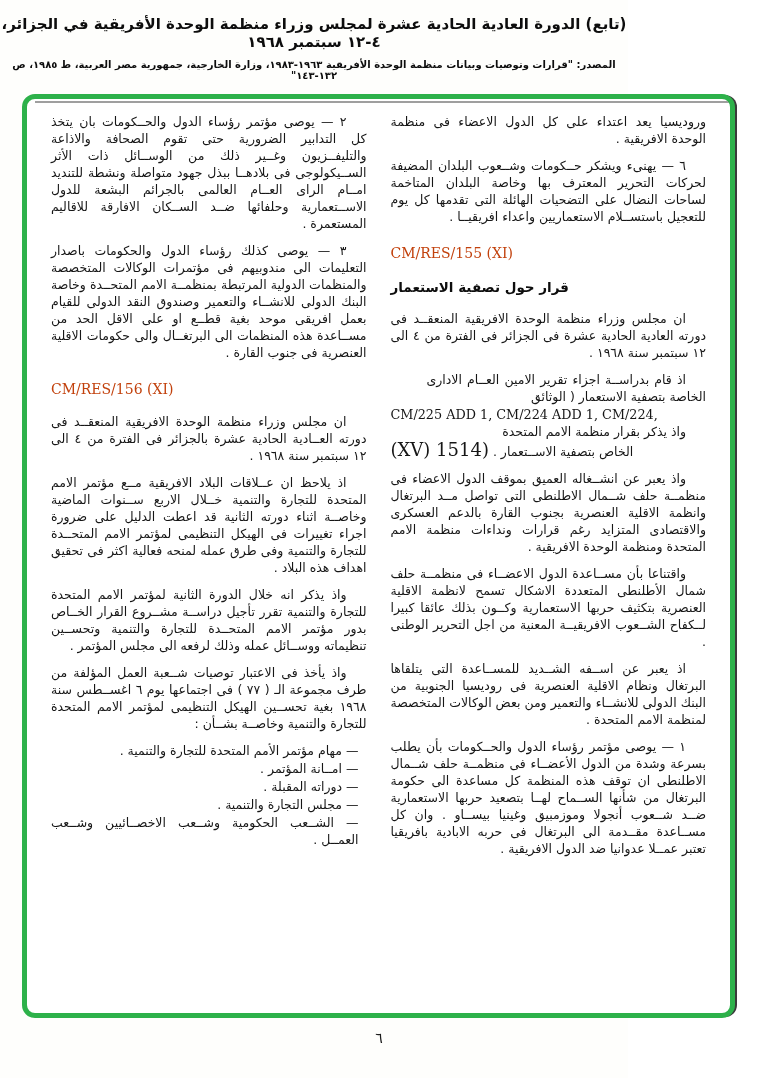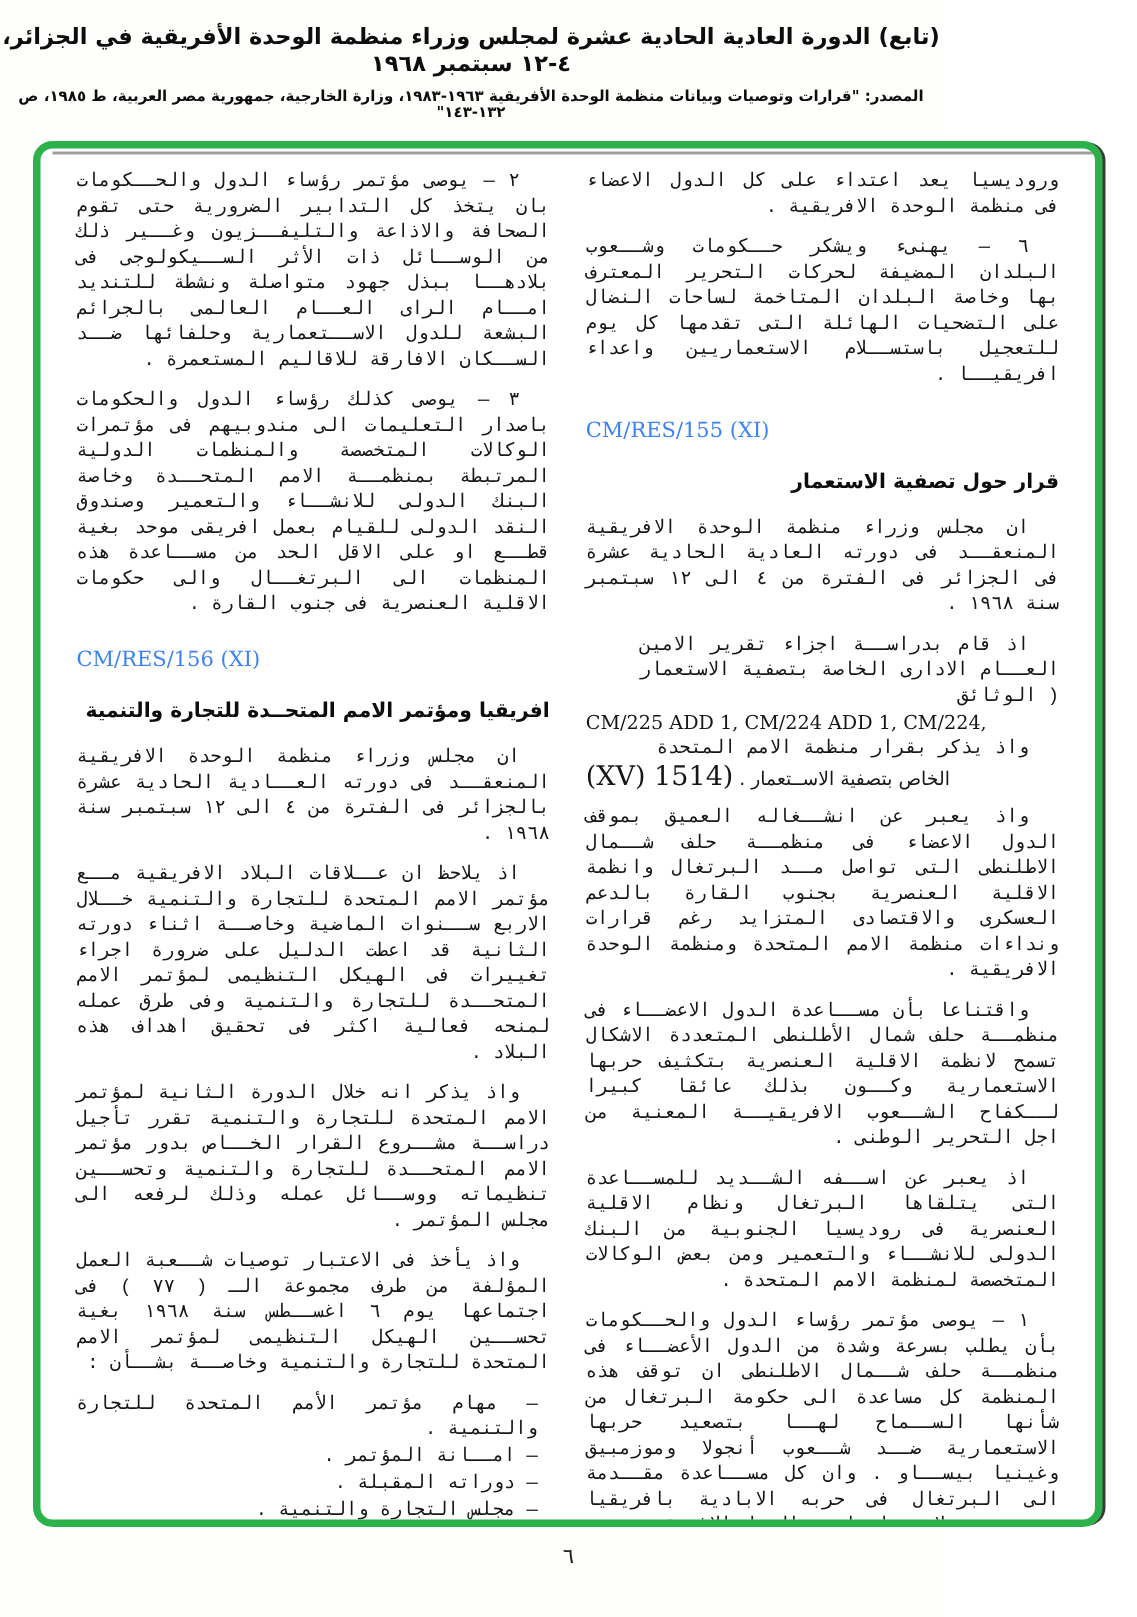--- a/index.html
+++ b/index.html
@@ -11,26 +11,26 @@
   .h1{font-size:15px;font-weight:bold;letter-spacing:0;}
   .h2{font-size:10px;font-weight:bold;margin-top:8px;}
 
   
   .frame{position:absolute;left:22px;top:94px;width:713px;height:924px;box-sizing:border-box;
          border:5px solid #2db14a;border-radius:13px;box-shadow:3px 0 0 -1px #3a3a3a;
          padding:14px 24px 8px;display:flex;gap:24px;direction:rtl;overflow:hidden;background:#fff;}
   .frame::before{content:"";position:absolute;top:2px;left:8px;right:-2px;height:2px;background:#3f3f3f;opacity:.5;}
 
   .col{flex:1 1 0;min-width:0;font-size:12.5px;line-height:17px;text-align:justify;direction:rtl;}
-  .col p{margin:0 0 10px;text-indent:20px;font-family:Liberation Mono, monospace;}
+  .col p{margin:0 0 10px;text-indent:20px;}
   .col p.cont{text-indent:0;}
   .col p.tight{margin-bottom:1px;margin-left:36px;}
 
-  .resref{direction:ltr;text-align:left;font-family:"DejaVu Serif",serif;font-size:14px;margin:20px 0 15px;color:#3b82f6;}
-  .rheading{font-weight:bold;font-size:13.5px;text-align:right;margin:0 0 13px;line-height:20px;text-indent:0;color:#0d0d0d;}
+  .resref{direction:ltr;text-align:left;font-family:"DejaVu Serif",serif;font-size:14px;margin:20px 0 15px;color:#c2410c;}
+  .rheading{font-weight:bold;font-size:13.5px;text-align:left;margin:0 0 13px;line-height:20px;text-indent:0;color:#0d0d0d;}
 
   .docline{direction:ltr;text-align:left;font-family:"DejaVu Serif",serif;font-size:12.8px;line-height:17px;}
   .docline.mb{margin-bottom:10px;}
 
   .recall2{direction:ltr;text-align:left;margin:0 0 10px;line-height:17px;}
   .recall2 .latin{font-family:"DejaVu Serif",serif;font-size:18px;}
   .recall2 .artext{unicode-bidi:isolate;direction:rtl;}
 
   .list p{text-indent:0;margin:0 0 1px;padding-right:8px;}
 
@@ -65,21 +65,20 @@
       <p>واقتناعا بأن مســاعدة الدول الاعضــاء فى منظمــة حلف شمال الأطلنطى المتعددة الاشكال تسمح لانظمة الاقلية العنصرية بتكثيف حربها الاستعمارية وكــون بذلك عائقا كبيرا لــكفاح الشــعوب الافريقيــة المعنية من اجل التحرير الوطنى .</p>
       <p>اذ يعبر عن اســفه الشــديد للمســاعدة التى يتلقاها البرتغال ونظام الاقلية العنصرية فى روديسيا الجنوبية من البنك الدولى للانشــاء والتعمير ومن بعض الوكالات المتخصصة لمنظمة الامم المتحدة .</p>
       <p>١ — يوصى مؤتمر رؤساء الدول والحــكومات بأن يطلب بسرعة وشدة من الدول الأعضــاء فى منظمــة حلف شــمال الاطلنطى ان توقف هذه المنظمة كل مساعدة الى حكومة البرتغال من شأنها الســماح لهــا بتصعيد حربها الاستعمارية ضــد شــعوب أنجولا وموزمبيق وغينيا بيســاو . وان كل مســاعدة مقــدمة الى البرتغال فى حربه الابادية بافريقيا تعتبر عمــلا عدوانيا ضد الدول الافريقية .</p>
     </div>
 
     <div class="col">
       <p>٢ — يوصى مؤتمر رؤساء الدول والحــكومات بان يتخذ كل التدابير الضرورية حتى تقوم الصحافة والاذاعة والتليفــزيون وغــير ذلك من الوســائل ذات الأثر الســيكولوجى فى بلادهــا ببذل جهود متواصلة ونشطة للتنديد امــام الراى العــام العالمى بالجرائم البشعة للدول الاســتعمارية وحلفائها ضــد الســكان الافارقة للاقاليم المستعمرة .</p>
       <p>٣ — يوصى كذلك رؤساء الدول والحكومات باصدار التعليمات الى مندوبيهم فى مؤتمرات الوكالات المتخصصة والمنظمات الدولية المرتبطة بمنظمــة الامم المتحــدة وخاصة البنك الدولى للانشــاء والتعمير وصندوق النقد الدولى للقيام بعمل افريقى موحد بغية قطــع او على الاقل الحد من مســاعدة هذه المنظمات الى البرتغــال والى حكومات الاقلية العنصرية فى جنوب القارة .</p>
       <div class="resref">CM/RES/156 (XI)</div>
       <div class="rheading">
-        <div>افريقيا ومؤتمر الامم المتحــدة للتجارة والتنمية</div>
       </div>
       <p>ان مجلس وزراء منظمة الوحدة الافريقية المنعقــد فى دورته العــادية الحادية عشرة بالجزائر فى الفترة من ٤ الى ١٢ سبتمبر سنة ١٩٦٨ .</p>
       <p>اذ يلاحظ ان عــلاقات البلاد الافريقية مــع مؤتمر الامم المتحدة للتجارة والتنمية خــلال الاربع ســنوات الماضية وخاصــة اثناء دورته الثانية قد اعطت الدليل على ضرورة اجراء تغييرات فى الهيكل التنظيمى لمؤتمر الامم المتحــدة للتجارة والتنمية وفى طرق عمله لمنحه فعالية اكثر فى تحقيق اهداف هذه البلاد .</p>
       <p>واذ يذكر انه خلال الدورة الثانية لمؤتمر الامم المتحدة للتجارة والتنمية تقرر تأجيل دراســة مشــروع القرار الخــاص بدور مؤتمر الامم المتحــدة للتجارة والتنمية وتحســين تنظيماته ووســائل عمله وذلك لرفعه الى مجلس المؤتمر .</p>
       <p>واذ يأخذ فى الاعتبار توصيات شــعبة العمل المؤلفة من طرف مجموعة الـ ( ٧٧ ) فى اجتماعها يوم ٦ اغســطس سنة ١٩٦٨ بغية تحســين الهيكل التنظيمى لمؤتمر الامم المتحدة للتجارة والتنمية وخاصــة بشــأن :</p>
       <div class="list">
         <p>— مهام مؤتمر الأمم المتحدة للتجارة والتنمية .</p>
         <p>— امــانة المؤتمر .</p>
         <p>— دوراته المقبلة .</p>
         <p>— مجلس التجارة والتنمية .</p>

